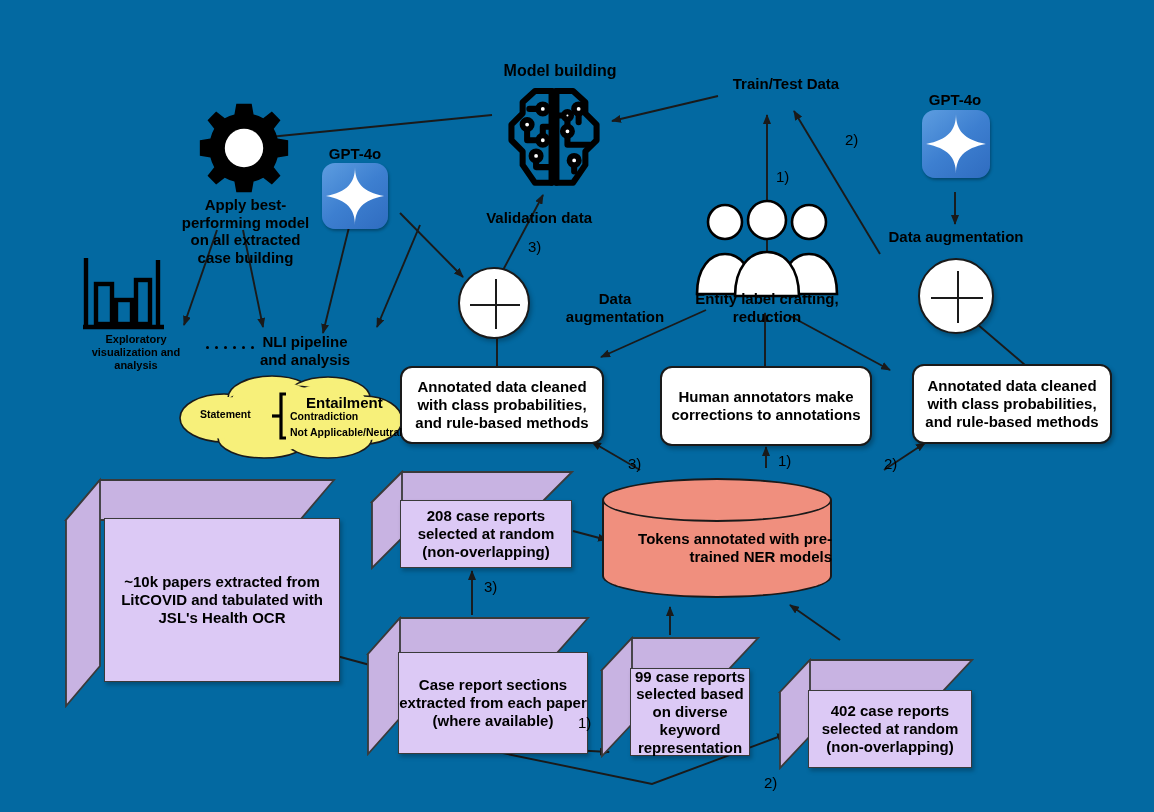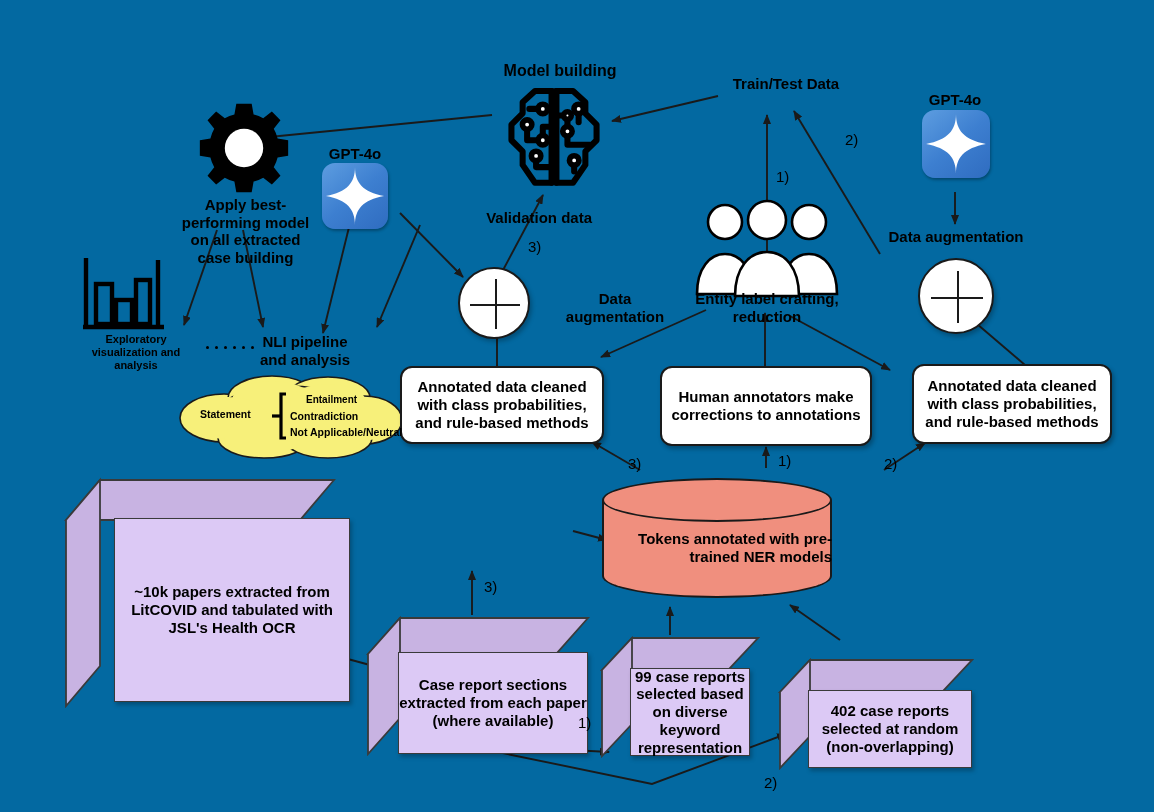--- a/index.html
+++ b/index.html
@@ -361,21 +361,21 @@
         <ellipse cx="192" cy="48" rx="34" ry="21"></ellipse>
         <ellipse cx="98" cy="64" rx="42" ry="17"></ellipse>
         <ellipse cx="158" cy="64" rx="40" ry="17"></ellipse>
       </g>
       <g stroke="#000" stroke-width="3.2" fill="none">
         <path d="M118,22 L113,22 L113,66 L118,66"></path>
         <path d="M113,44 L104,44"></path>
       </g>
     </svg>
     <div class="cl-text" style="left:32px; top:36px; font-size:10.5px;">Statement</div>
-    <div class="cl-text" style="left:122px; top:22px; font-size:10px;padding-left:16px;">Entailment</div>
+    <div class="cl-text" style="left:122px; top:22px; font-size:15px;padding-left:16px;">Entailment</div>
     <div class="cl-text" style="left:122px; top:38px; font-size:10.5px;">Contradiction</div>
     <div class="cl-text" style="left:122px; top:54px; font-size:10.5px;">Not Applicable/Neutral</div>
   </div>
 
   <div class="rbox" style="left:400px; top:366px; width:204px; height:78px; font-size:15px;">Annotated data cleaned with class probabilities, and rule-based methods</div>
 
   <div class="rbox" style="left:660px; top:366px; width:212px; height:80px; font-size:15px;">Human annotators make corrections to annotations</div>
 
   <div class="rbox" style="left:912px; top:364px; width:200px; height:80px; font-size:15px;">Annotated data cleaned with class probabilities, and rule-based methods</div>
 
@@ -383,31 +383,38 @@
     <div class="cyl-body" style="top:22px; width:230px; height:98px;"></div>
     <div class="cyl-top" style="width:230px; height:44px;"></div>
     <div class="cyl-label" style="top:52px; width:230px; font-size:15px;">Tokens annotated with pre-trained NER models</div>
   </div>
 
   <div class="box3d" style="left:64px; top:476px; width:272px; height:232px;">
     <svg width="272" height="232" viewBox="0 0 272 232" style="position:absolute;left:0;top:0;">
       <polygon points="2,44 36,4 270,4 236,44" fill="#C8B3E2" stroke="#3a3a3a" stroke-width="1.8"></polygon>
       <polygon points="2,44 2,230 36,190 36,4" fill="#C8B3E2" stroke="#3a3a3a" stroke-width="1.8"></polygon>
     </svg>
-    <div class="face" style="left:50px; top:42px; width:236px; height:184px; font-size:15px;">~10k papers extracted from LitCOVID and tabulated with JSL's Health OCR</div>
+    <div class="face" style="left:40px; top:42px; width:236px; height:164px; font-size:15px;">~10k papers extracted from LitCOVID and tabulated with JSL's Health OCR</div>
   </div>
 
   <div class="box3d" style="left:366px; top:614px; width:224px; height:142px;">
     <svg width="224" height="142" viewBox="0 0 224 142" style="position:absolute;left:0;top:0;">
       <polygon points="2,40 34,4 222,4 190,40" fill="#C8B3E2" stroke="#3a3a3a" stroke-width="1.8"></polygon>
       <polygon points="2,40 2,140 34,104 34,4" fill="#C8B3E2" stroke="#3a3a3a" stroke-width="1.8"></polygon>
     </svg>
     <div class="face" style="left:32px; top:38px; width:190px; height:102px; font-size:15px;">Case report sections extracted from each paper (where available)</div>
   </div>
 
+  <div class="box3d" style="left:370px; top:468px; width:204px; height:102px;">
+    <svg width="204" height="102" viewBox="0 0 204 102" style="position:absolute;left:0;top:0;">
+      <polygon points="2,34 32,4 202,4 172,34" fill="#C8B3E2" stroke="#3a3a3a" stroke-width="1.8"></polygon>
+      <polygon points="2,34 2,100 32,70 32,4" fill="#C8B3E2" stroke="#3a3a3a" stroke-width="1.8"></polygon>
+    </svg>
+    <div class="face" style="left:30px; top:32px; width:172px; height:68px; font-size:15px;">208 case reports selected at random (non-overlapping)</div>
+  </div>
 
   <div class="box3d" style="left:600px; top:634px; width:160px; height:124px;">
     <svg width="160" height="124" viewBox="0 0 160 124" style="position:absolute;left:0;top:0;">
       <polygon points="2,36 32,4 158,4 128,36" fill="#C8B3E2" stroke="#3a3a3a" stroke-width="1.8"></polygon>
       <polygon points="2,36 2,122 32,90 32,4" fill="#C8B3E2" stroke="#3a3a3a" stroke-width="1.8"></polygon>
     </svg>
     <div class="face" style="left:30px; top:34px; width:120px; height:88px; font-size:15px;">99 case reports selected based on diverse keyword representation</div>
   </div>
 
   <div class="box3d" style="left:778px; top:656px; width:196px; height:114px;">

